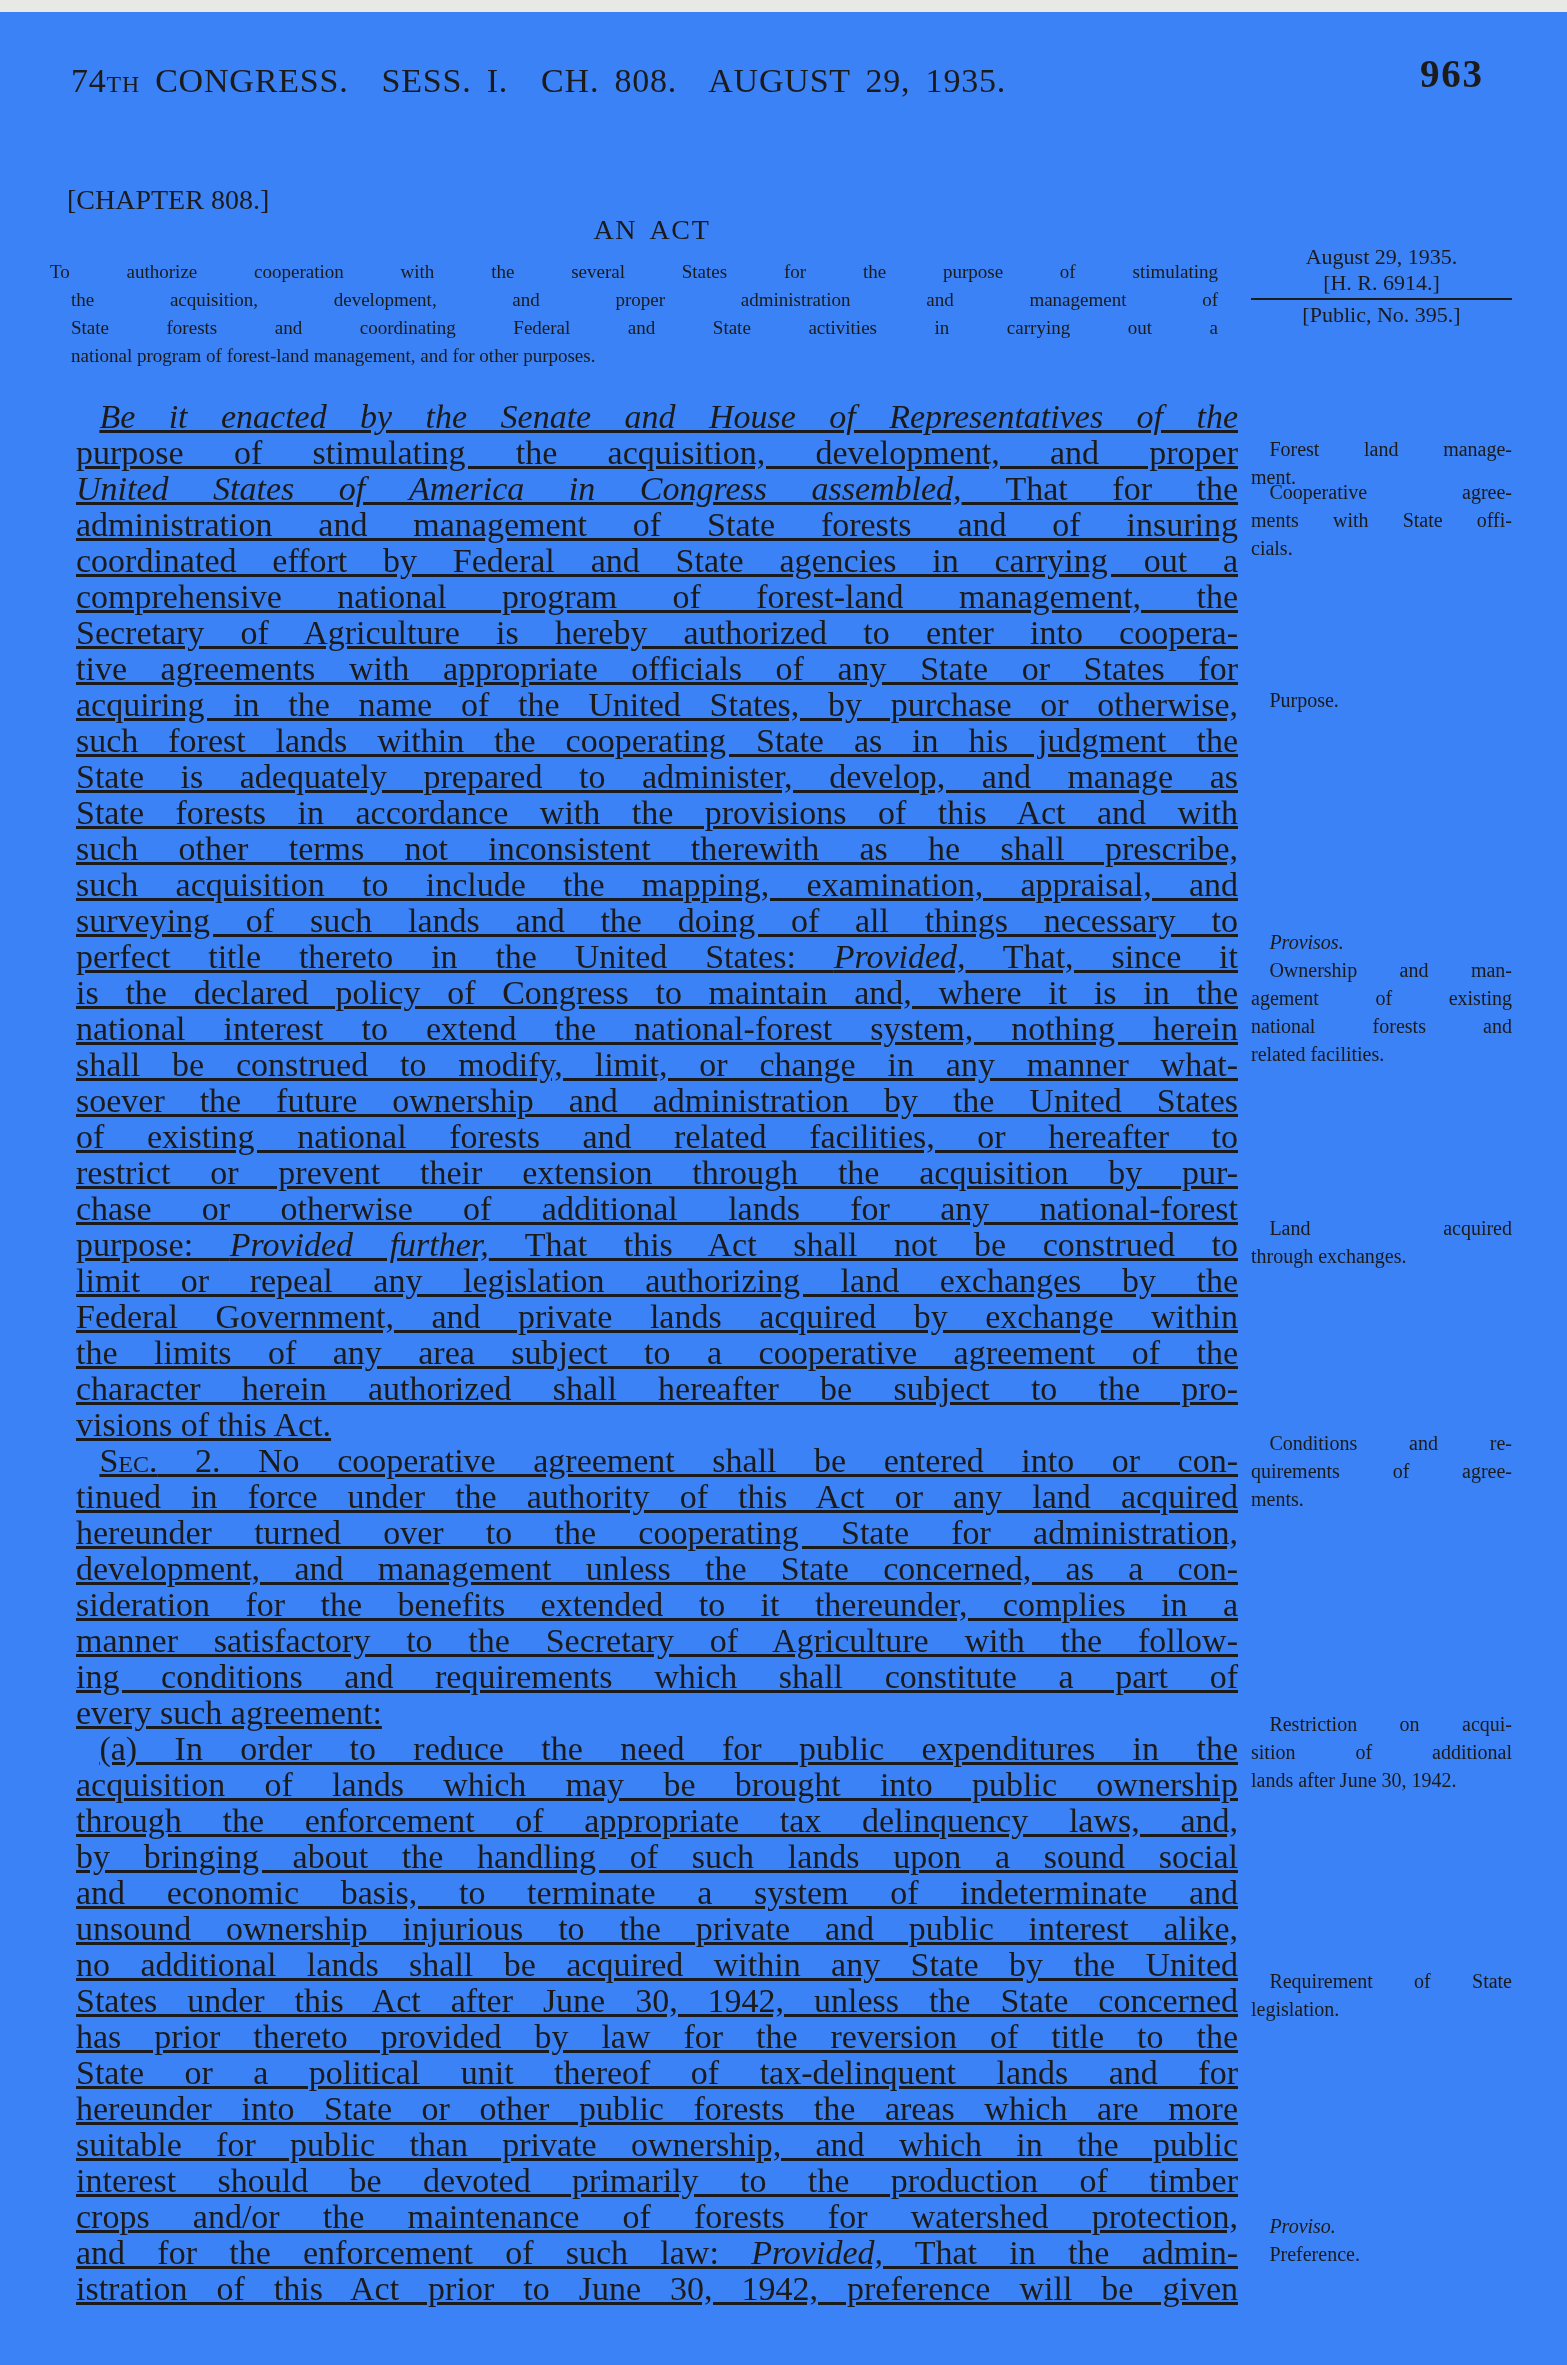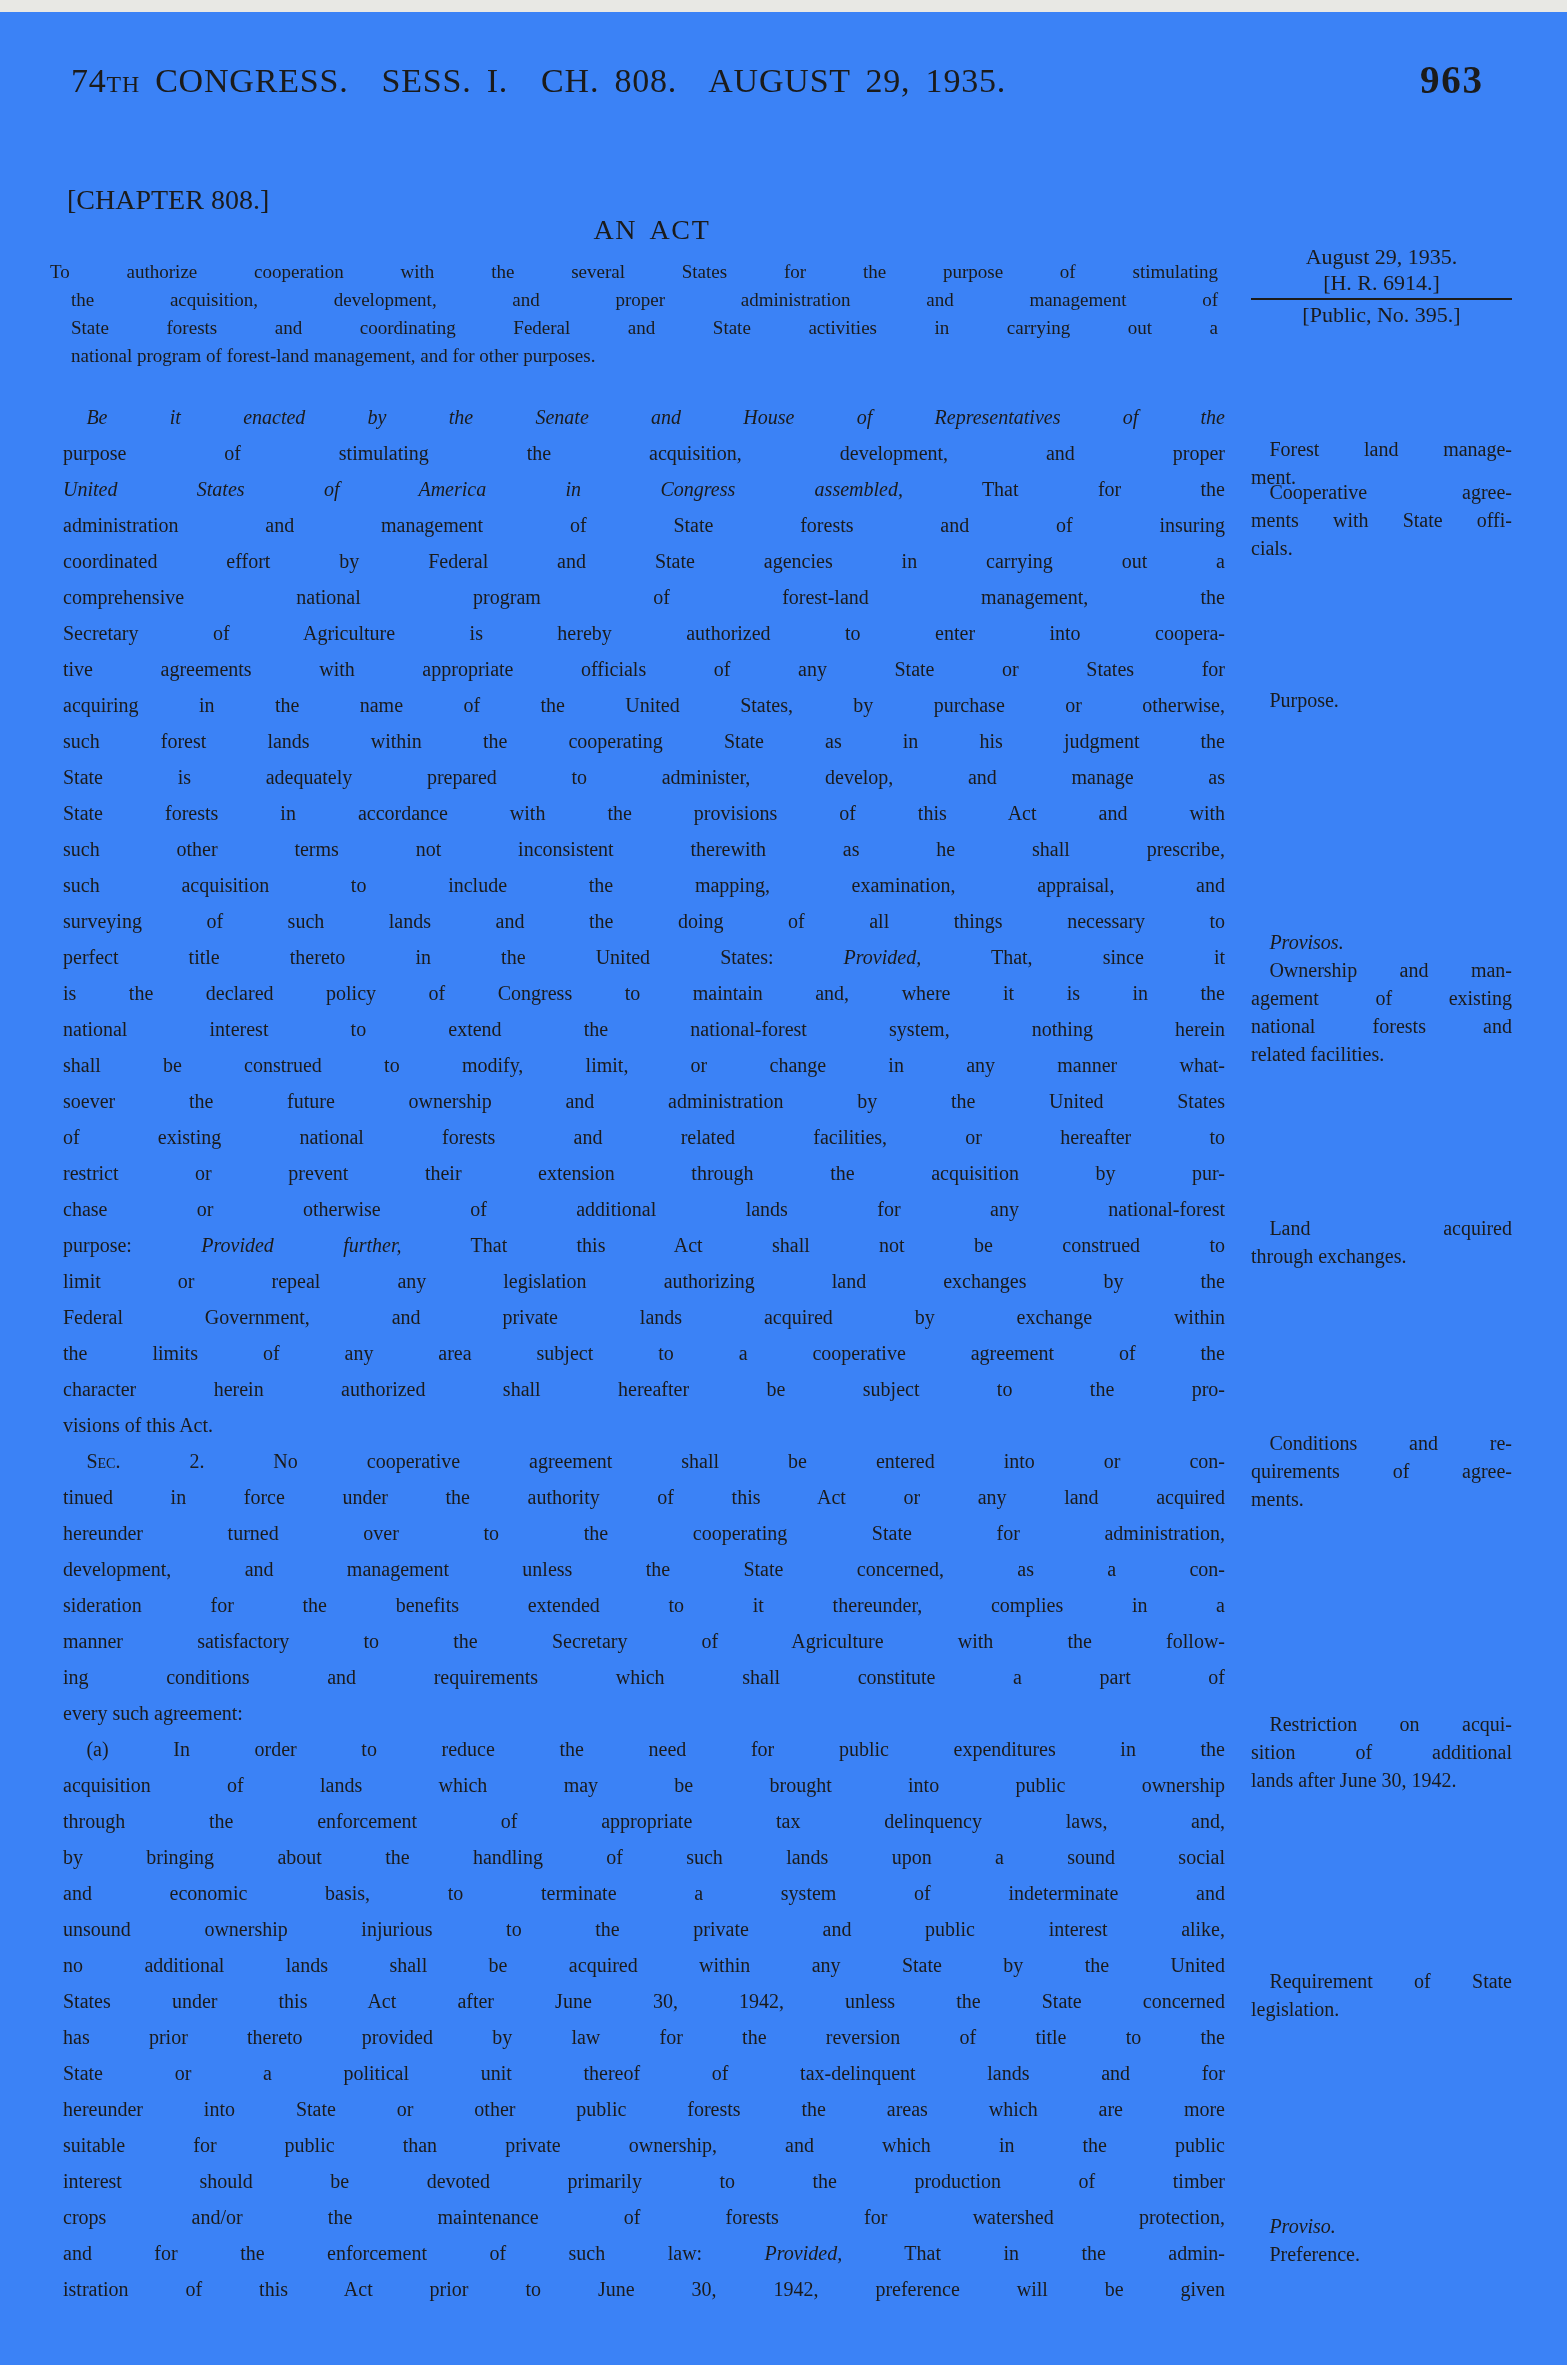--- a/index.html
+++ b/index.html
@@ -14,39 +14,39 @@
   }
   .it{font-style:italic;}
   .sc{font-variant:small-caps;}
   .small{font-size:0.7em;}
 
   .running-header{
     position:absolute;left:71px;top:50px;width:1162px;
     font-size:34px;letter-spacing:0.8px;word-spacing:5.9px;white-space:nowrap;
   }
   .page-number{
-    position:absolute;left:1420px;top:45px;
+    position:absolute;left:1420px;top:39px;
     font-size:39px;font-weight:bold;letter-spacing:1.7px;
   }
   .chapter{
     position:absolute;left:67px;top:172px;
     font-size:28px;
   }
   .act-heading{
     position:absolute;left:71px;top:202px;width:1162px;
     text-align:center;font-size:28px;letter-spacing:1.7px;word-spacing:5px;
   }
   .preamble{
     position:absolute;left:50px;top:246px;width:1168px;
     font-size:19px;line-height:28px;
   }
   .preamble .line.cont{text-indent:21px;}
   .body-block{
-    position:absolute;left:63px;top:387px;width:1162px;
-    font-size:20px;line-height:36px;
+    position:absolute;left:76px;top:387px;width:1162px;
+    font-size:34px;line-height:36px;text-decoration:underline;
   }
   .line{text-align:justify;text-align-last:justify;}
   .line.last{text-align-last:left;}
   .line.indent{text-indent:23.4px;}
 
   .citation{
     position:absolute;left:1251px;top:232px;width:261px;
     text-align:center;font-size:22px;line-height:26px;
   }
   .citation .cite-public{

